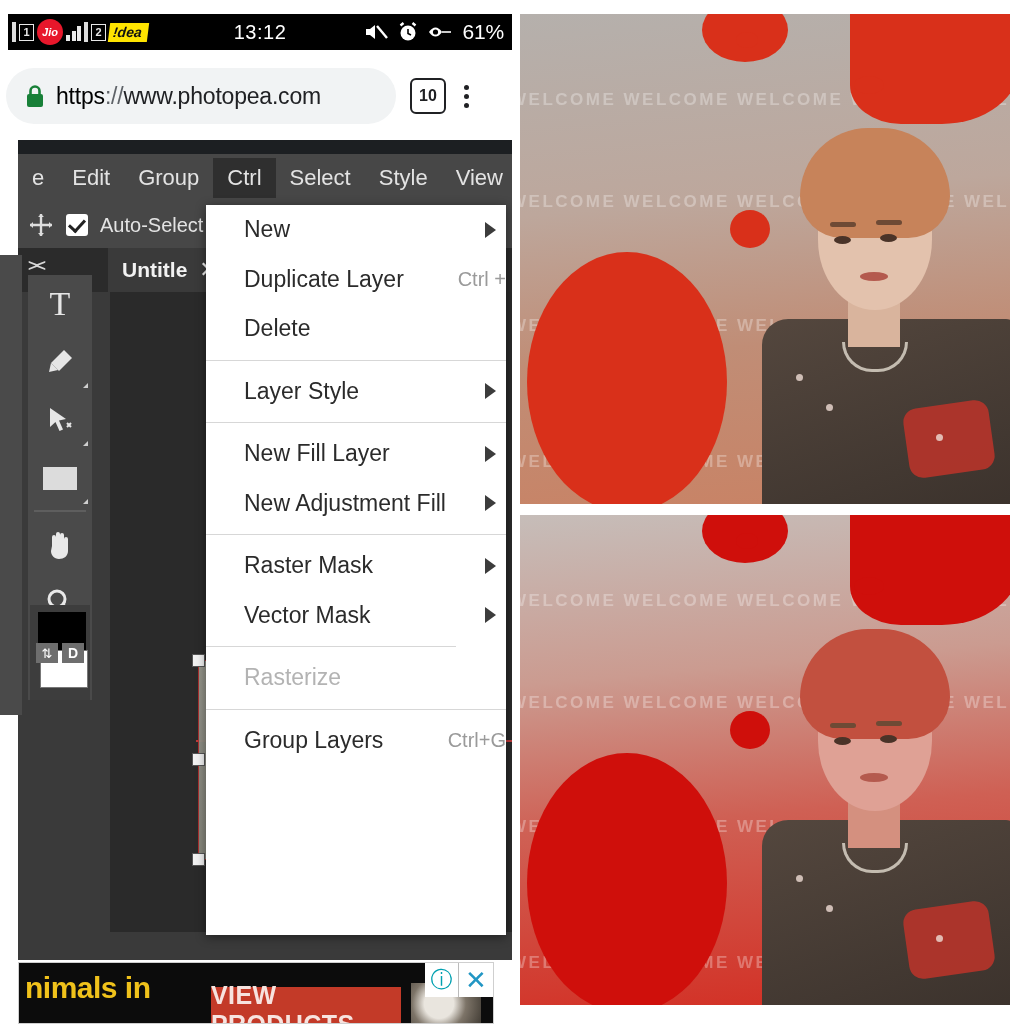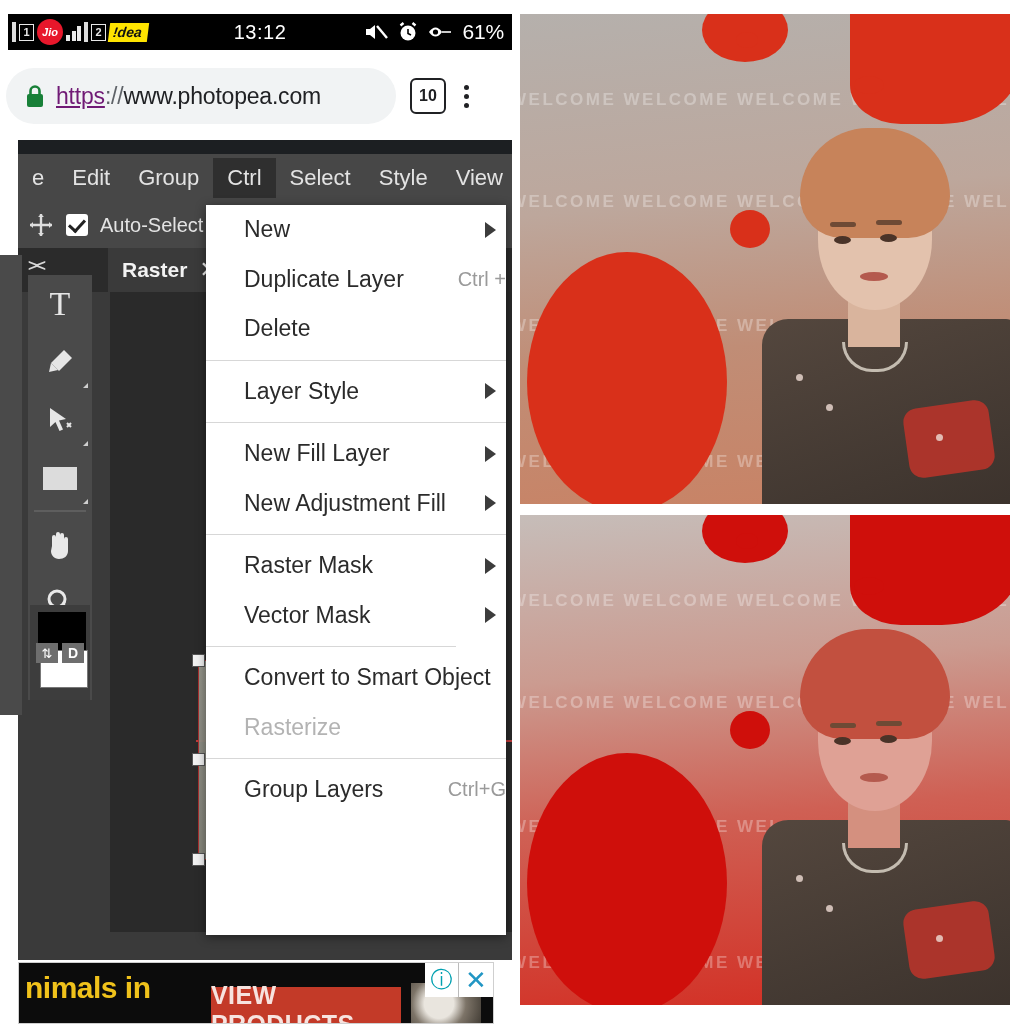--- a/index.html
+++ b/index.html
@@ -30,21 +30,21 @@
   .sb-right { margin-left:auto; display:flex; align-items:center; gap:9px; padding-right:8px; font-size:19px; }
   .sb-batt { font-size:21px; letter-spacing:-0.2px; }
   .ico-svg { display:block; }
 
   
   .urlbar-wrap { position:absolute; left:0; top:58px; width:512px; height:76px; background:#ffffff;
                  display:flex; align-items:center; }
   .urlpill { margin-left:6px; width:390px; height:56px; background:#f1f3f4; border-radius:28px;
              display:flex; align-items:center; padding:0 18px; gap:10px; }
   .urltext { font-size:23px; color:#202124; white-space:nowrap; letter-spacing:-0.2px; }
-  .urltext .scheme { color:#701a75;text-decoration:underline; }
+  .urltext .scheme { color:#000000; }
   .urltext .sep { color:#5f6368; }
   .tabcount { width:36px; height:36px; margin-left:14px; border:2.5px solid #202124; border-radius:6px;
               display:flex; align-items:center; justify-content:center; font-size:16px; font-weight:bold;
               color:#202124; }
   .kebab { margin-left:18px; display:flex; flex-direction:column; gap:4px; align-items:center; }
   .kebab i { width:5px; height:5px; border-radius:50%; background:#202124; display:block; }
 
   
   .app { position:absolute; left:18px; top:140px; width:494px; height:820px; background:#3a3a3a; overflow:hidden; }
   .app-topstrip { position:absolute; left:0; top:0; width:494px; height:14px; background:#1c1f22; }
@@ -239,21 +239,21 @@
             <path d="M13 2l-3 3h6zM13 24l-3-3h6zM2 13l3-3v6zM24 13l-3-3v6z" fill="#ddd"></path>
           </svg>
         </span>
         <div class="chk"></div>
         <span>Auto-Select</span>
       </div>
 
       <div class="tabstrip"></div>
       <div class="collapse">&gt;&lt;</div>
       <div class="doctab">
-        <span>Raster</span>
+        <span>Untitle</span>
         <span class="x">✕</span>
       </div>
 
       <div class="canvas">
         <div class="guide" style="left:86px;top:448px;width:316px;height:2px"></div>
         <div class="sel-box"></div>
         <div class="handle" style="left:82px;top:362px"></div>
         <div class="handle" style="left:82px;top:461px"></div>
         <div class="handle" style="left:82px;top:561px"></div>
       </div>
@@ -342,23 +342,20 @@
         <div class="menu-sep"></div>
         <div class="menu-item">
           <span>Raster Mask</span>
           <span class="arw"></span>
         </div>
         <div class="menu-item">
           <span>Vector Mask</span>
           <span class="arw"></span>
         </div>
         <div class="menu-sep short"></div>
-        <div class="menu-item">
-          <span>Convert to Smart Object</span>
-        </div>
         <div class="menu-item dis">
           <span>Rasterize</span>
         </div>
         <div class="menu-sep"></div>
         <div class="menu-item">
           <span>Group Layers</span>
           <span class="sc">Ctrl+G</span>
         </div>
       </div>
 

